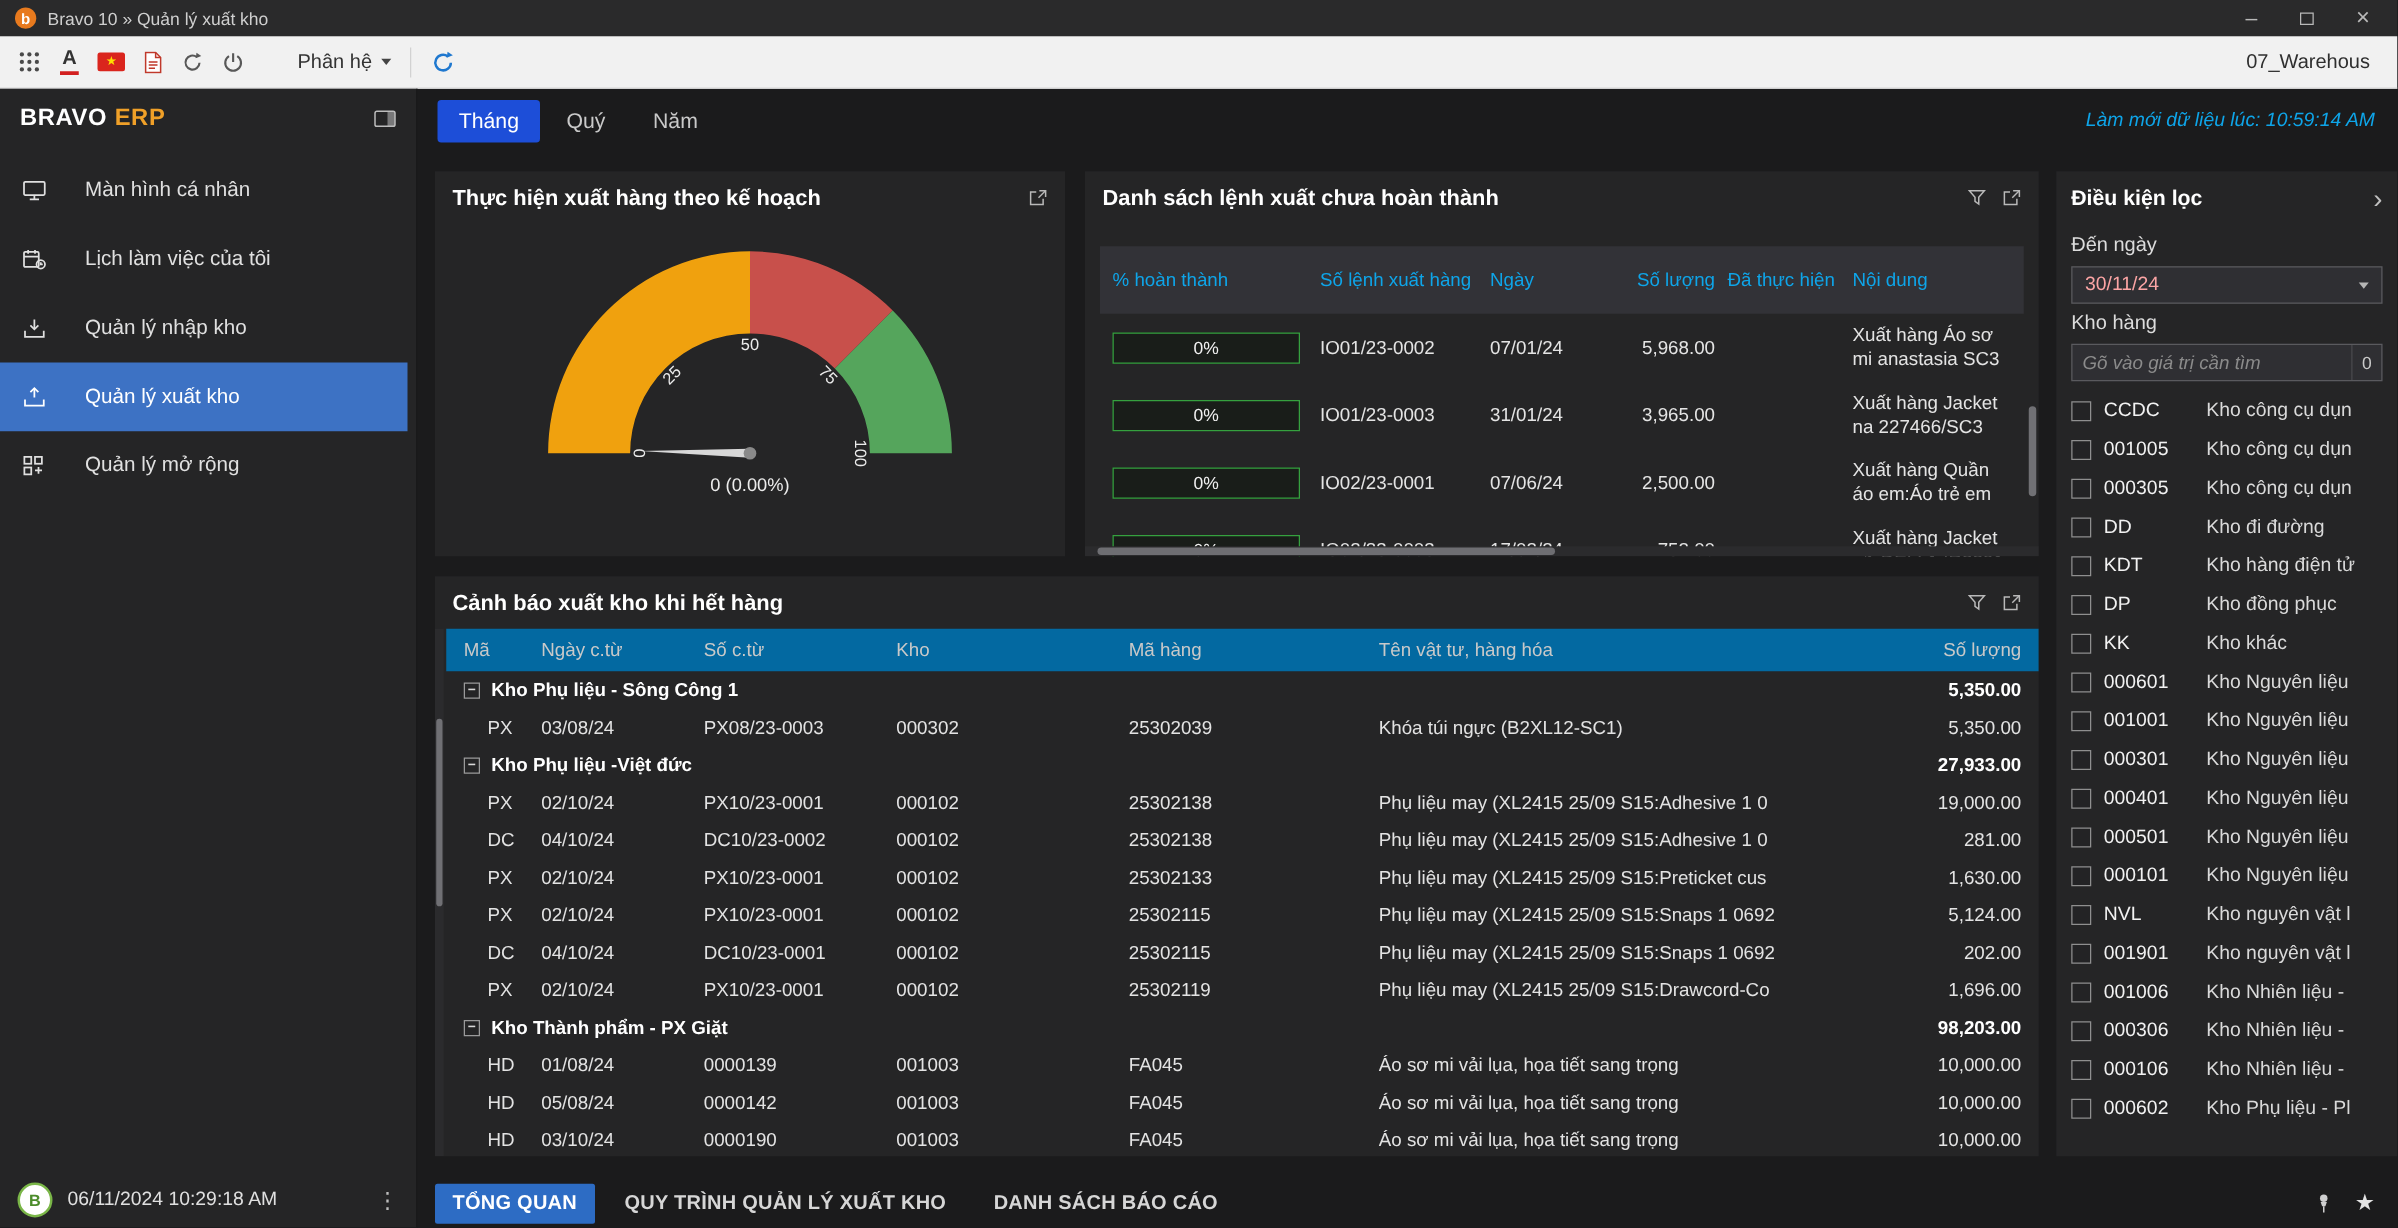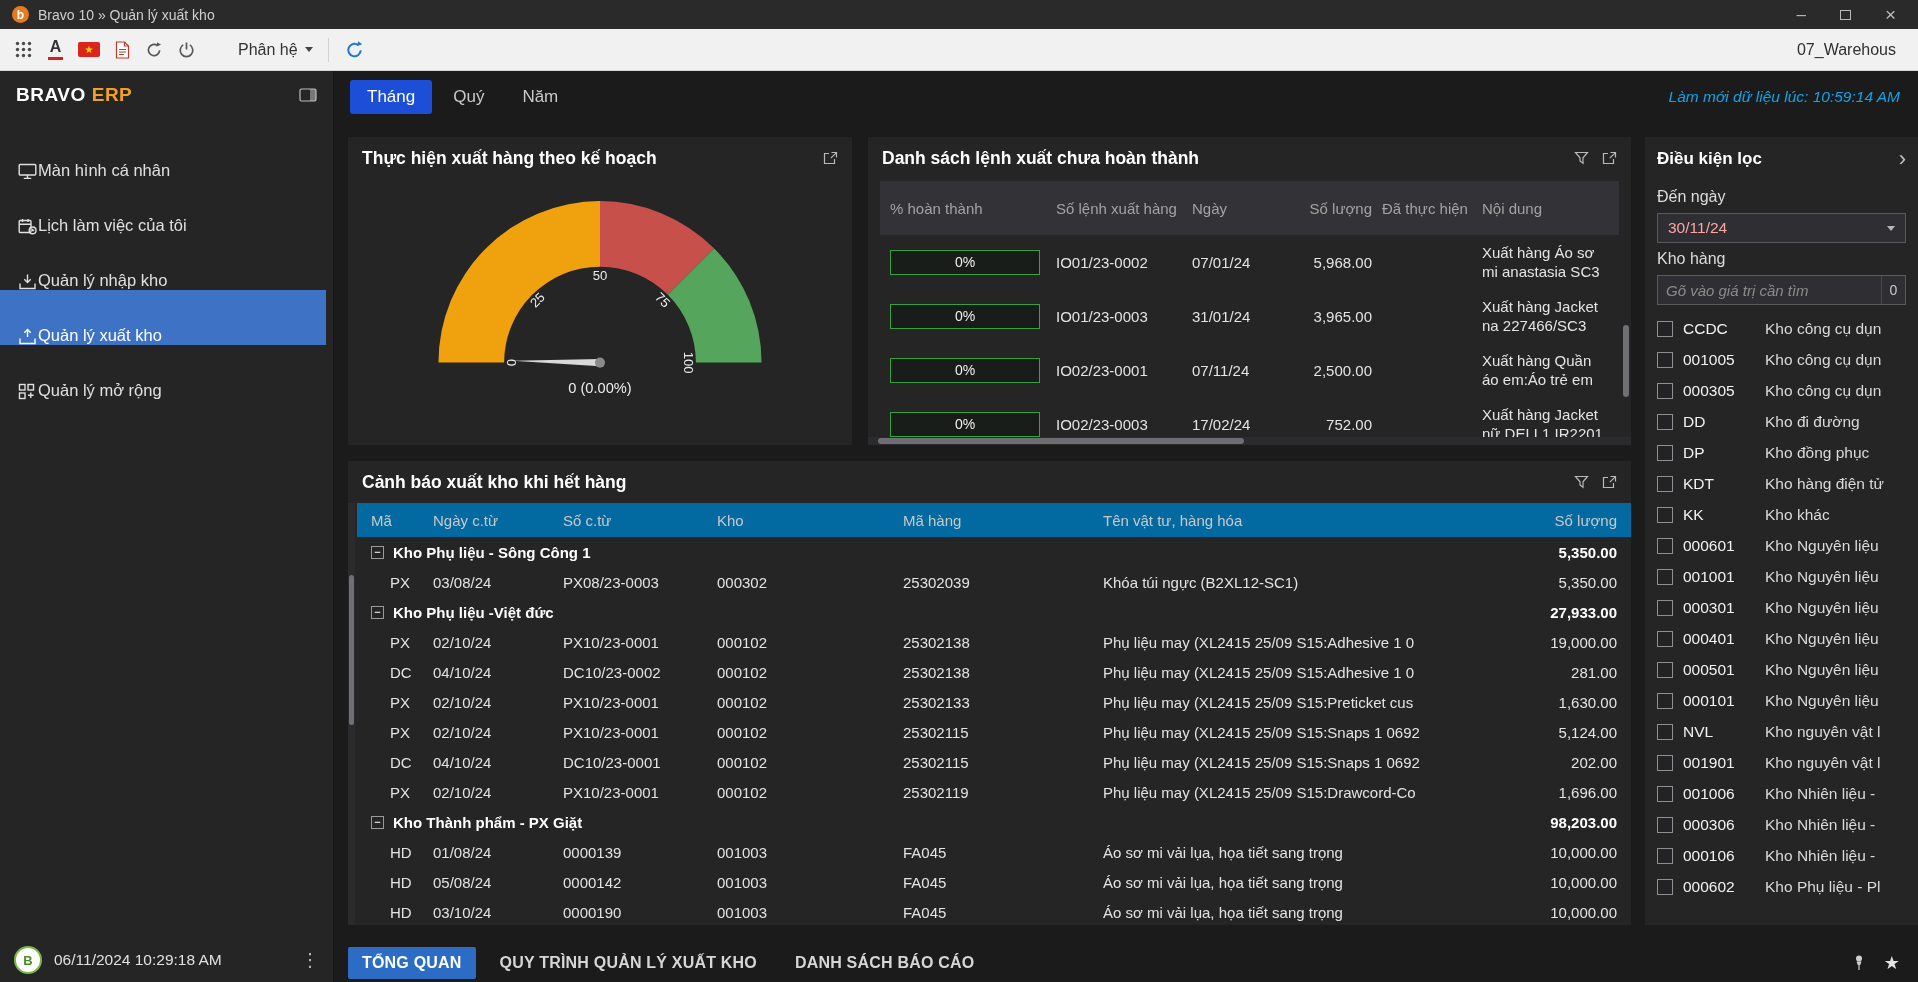--- a/index.html
+++ b/index.html
@@ -35,21 +35,21 @@
   
   .body { flex:1; display:flex; min-height:0; }
 
   
   .sidebar { width:334px; flex:0 0 334px; background:#252526; display:flex; flex-direction:column; border-right:1px solid #161617; }
   .sb-header { height:48px; flex:0 0 48px; display:flex; align-items:center; padding:0 16px; }
   .sb-logo { font-size:19px; font-weight:bold; letter-spacing:.5px; color:#fff; }
   .sb-logo .erp { color:#f0a028; margin-left:6px; }
   .sb-toggle { margin-left:auto; cursor:pointer; display:flex; }
   .sb-menu { flex:1; padding-top:6px; }
-  .sb-item { height:55px; display:flex; align-items:flex-end; gap:0; padding:0 18px; font-size:16.5px; color:#e0e0e0; cursor:pointer; }
+  .sb-item { height:55px; display:flex; align-items:center; gap:30px; padding:0 18px; font-size:16.5px; color:#e0e0e0; cursor:pointer; }
   .sb-item.active { background:#3d72c4; color:#fff; width:326px; }
   .sb-item .ic { width:20px; display:flex; color:inherit; }
   .sb-footer { height:44px; flex:0 0 44px; display:flex; align-items:center; gap:12px; padding:0 14px; }
   .avatar { width:28px; height:28px; border-radius:50%; background:#fff; border:2px solid #7ab648; color:#4c8c2b;
     font-weight:bold; font-size:13px; display:flex; align-items:center; justify-content:center; }
   .sb-datetime { font-size:15.5px; color:#e0e0e0; }
   .kebab { margin-left:auto; color:#bdbdbd; font-size:18px; cursor:pointer; }
   .kebab::before { content:"⋮"; }
 
   
@@ -75,21 +75,21 @@
 
   
   .gauge-body { display:flex; justify-content:center; padding-top:12px; }
   .gauge text { font-family:"Liberation Sans","DejaVu Sans",sans-serif; }
   .g-tick { font-size:13px; fill:#ececec; }
   .g-value { font-size:14.5px; fill:#ececec; }
 
   
   .otable { padding:2px 12px 0 12px; }
   .ohead, .orow { display:grid; grid-template-columns:160px 130px 86px 92px 94px 1fr; column-gap:6px; align-items:center; }
-  .ohead { background:#323237; min-height:54px; color:#a3a3a3; font-size:15px; padding:4px 6px; }
+  .ohead { background:#323237; min-height:54px; color:#0ea5e9; font-size:15px; padding:4px 6px;margin-top:16px; }
   .ohead span { display:block; padding-left:4px; }
   .orow { min-height:54px; font-size:15px; color:#e4e4e4; padding:0 6px; }
   .orow > div { padding-left:4px; }
   .col-num { text-align:right; }
   .progress { width:150px; height:25px; border:1px solid #35a13f; background:#191d19; display:flex;
     align-items:center; justify-content:center; font-size:14px; color:#f0f0f0; }
   .c-desc { line-height:1.3; padding-right:4px; }
   .vscroll-thumb { position:absolute; right:2px; top:188px; width:6px; height:72px; background:#707074; border-radius:3px; }
   .hscroll { position:absolute; left:0; right:0; bottom:0; height:8px; background:#2b2b2d; }
   .hscroll .thumb { position:absolute; left:10px; width:48%; top:1px; bottom:1px; background:#6e6e72; border-radius:3px; }
@@ -389,21 +389,21 @@
     <div class="col-num"></div>
     <div class="c-desc">Xuất hàng Jacket na 227466/SC3</div>
   </div>
                     <div class="orow">
     <div>
                         <div class="progress">
                           <span>0%</span>
                         </div>
                       </div>
     <div>IO02/23-0001</div>
-    <div>07/11/24</div>
+    <div>07/06/24</div>
     <div class="col-num">2,500.00</div>
     <div class="col-num"></div>
     <div class="c-desc">Xuất hàng Quần áo em:Áo trẻ em</div>
   </div>
                     <div class="orow">
     <div>
                         <div class="progress">
                           <span>0%</span>
                         </div>
                       </div>
@@ -597,27 +597,27 @@
     <span class="wh-code">000305</span>
     <span class="wh-name">Kho công cụ dụn</span>
   </div>
               <div class="wh-row">
     <span class="cb"></span>
     <span class="wh-code">DD</span>
     <span class="wh-name">Kho đi đường</span>
   </div>
               <div class="wh-row">
     <span class="cb"></span>
+    <span class="wh-code">KDT</span>
+    <span class="wh-name">Kho hàng điện tử</span>
+  </div>
+              <div class="wh-row">
+    <span class="cb"></span>
     <span class="wh-code">DP</span>
     <span class="wh-name">Kho đồng phục</span>
-  </div>
-              <div class="wh-row">
-    <span class="cb"></span>
-    <span class="wh-code">KDT</span>
-    <span class="wh-name">Kho hàng điện tử</span>
   </div>
               <div class="wh-row">
     <span class="cb"></span>
     <span class="wh-code">KK</span>
     <span class="wh-name">Kho khác</span>
   </div>
               <div class="wh-row">
     <span class="cb"></span>
     <span class="wh-code">000601</span>
     <span class="wh-name">Kho Nguyên liệu</span>

